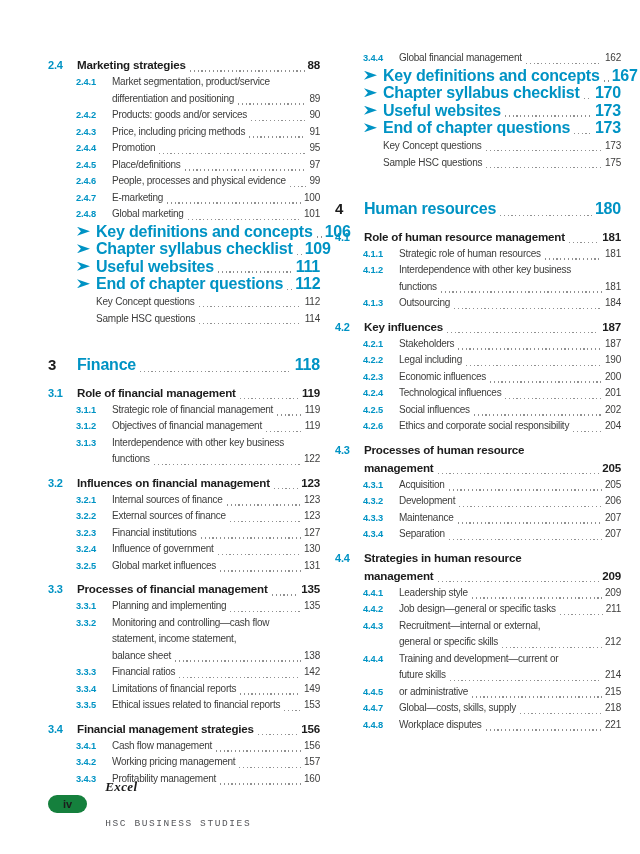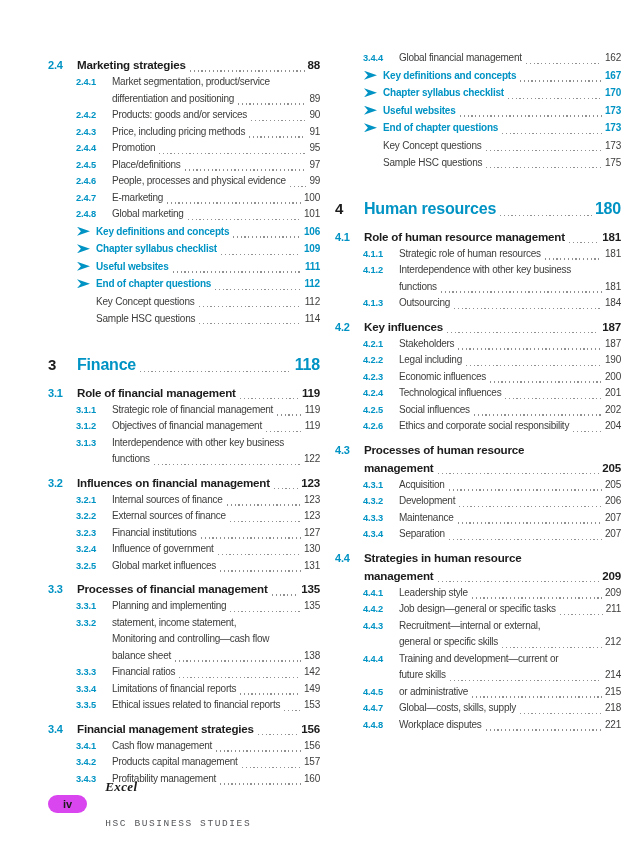--- a/index.html
+++ b/index.html
@@ -29,30 +29,30 @@
 
   
   .section{margin-top:6px;font-size:11.6px;line-height:18px;font-weight:700;color:#1c1c1c;letter-spacing:-0.2px;}
   .section .num{flex:0 0 29px;color:#0093c4;font-size:11px;}
 
   
   .sub{margin-left:28px;font-size:10px;letter-spacing:-0.25px;line-height:16.5px;color:#3d3d3c;}
   .sub .num{flex:0 0 36px;color:#0093c4;font-weight:700;font-size:9.3px;letter-spacing:-0.1px;}
 
   
-  .arrow{margin-left:29px;font-weight:700;color:#0093c4;font-size:10px;line-height:17.5px;letter-spacing:-0.2px;}
+  .arrow{margin-left:29px;font-weight:700;color:#0093c4;font-size:16px;line-height:17.5px;letter-spacing:-0.2px;}
   .arr{flex:0 0 13px;height:9px;margin-right:6px;align-self:center;background:#0093c4;
        clip-path:polygon(0 0,100% 50%,0 100%,30% 50%);}
 
   
   .plain{margin-left:48px;font-size:10px;letter-spacing:-0.2px;line-height:17px;color:#3d3d3c;}
 
   
   .footer{position:absolute;left:48px;bottom:25px;display:flex;align-items:center;gap:18px;}
-  .pagepill{background:#d946ef;border-radius:11px;padding:3px 15px;font-weight:700;font-size:11px;color:#1c1c1c;}
+  .pagepill{background:#15803d;border-radius:11px;padding:3px 15px;font-weight:700;font-size:11px;color:#1c1c1c;}
   .brand{display:flex;align-items:baseline;gap:23px;flex-direction:column;}
   .brand .excel{font-family:"Liberation Serif","DejaVu Serif",serif;font-style:italic;font-weight:700;
                 font-size:13px;color:#1a1a1a;letter-spacing:0.4px;}
   .brand .rest{font-size:9.5px;letter-spacing:1.6px;color:#55565a;font-family:Liberation Mono, monospace;}
 </style>
 </head>
 <body>
 
 <div class="page">
   <div class="col left" id="col-0">
@@ -332,22 +332,22 @@
           <span class="lastline">
             <span class="txt">Planning and implementing</span>
             <span class="leader"></span>
             <span class="pg">135</span>
           </span>
         </span>
       </div>
       <div class="row sub">
         <span class="num">3.3.2</span>
         <span class="body">
+          <span class="line">Monitoring and controlling—cash flow</span>
           <span class="line">statement, income statement,</span>
-          <span class="line">Monitoring and controlling—cash flow</span>
           <span class="lastline">
             <span class="txt">balance sheet</span>
             <span class="leader"></span>
             <span class="pg">138</span>
           </span>
         </span>
       </div>
       <div class="row sub">
         <span class="num">3.3.3</span>
         <span class="body">
@@ -395,21 +395,21 @@
             <span class="txt">Cash flow management</span>
             <span class="leader"></span>
             <span class="pg">156</span>
           </span>
         </span>
       </div>
       <div class="row sub">
         <span class="num">3.4.2</span>
         <span class="body">
           <span class="lastline">
-            <span class="txt">Products capital management</span>
+            <span class="txt">Working pricing management</span>
             <span class="leader"></span>
             <span class="pg">157</span>
           </span>
         </span>
       </div>
       <div class="row sub">
         <span class="num">3.4.3</span>
         <span class="body">
           <span class="lastline">
             <span class="txt">Profitability management</span>

